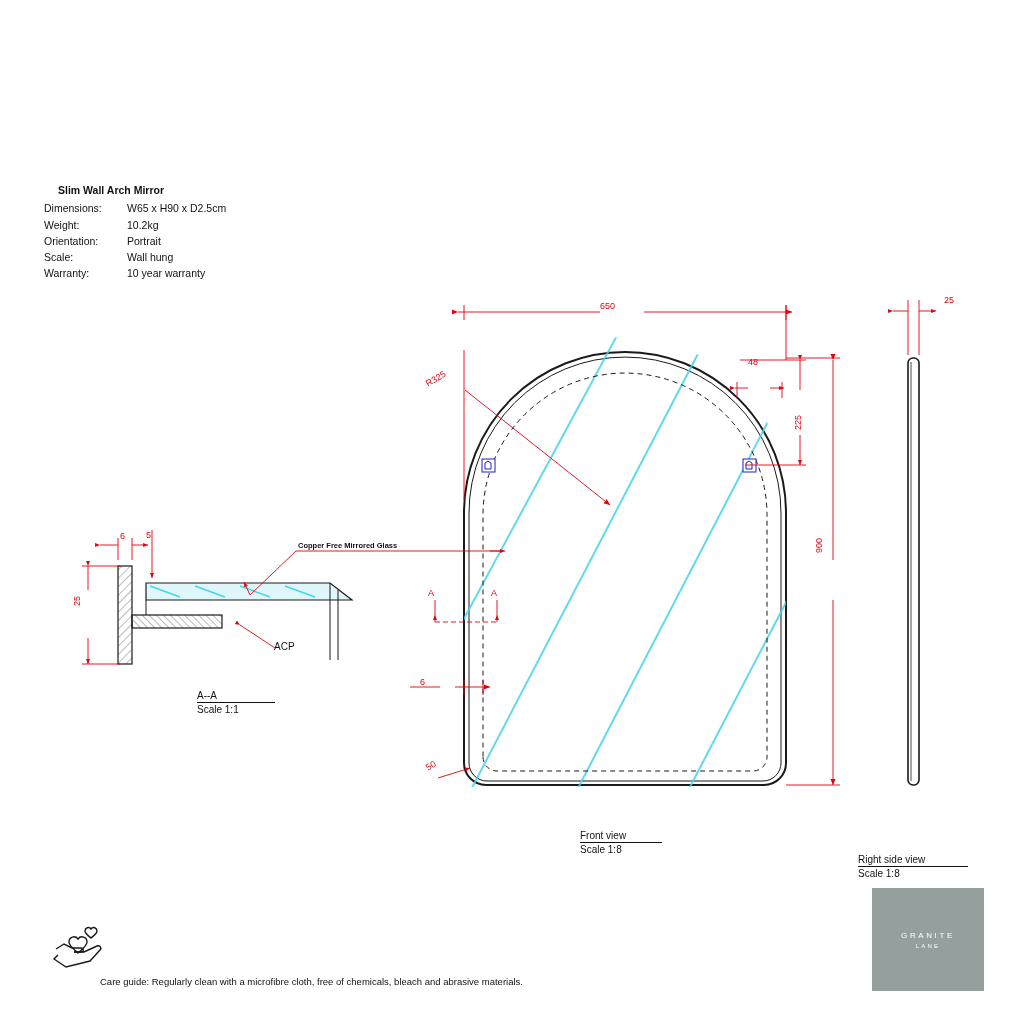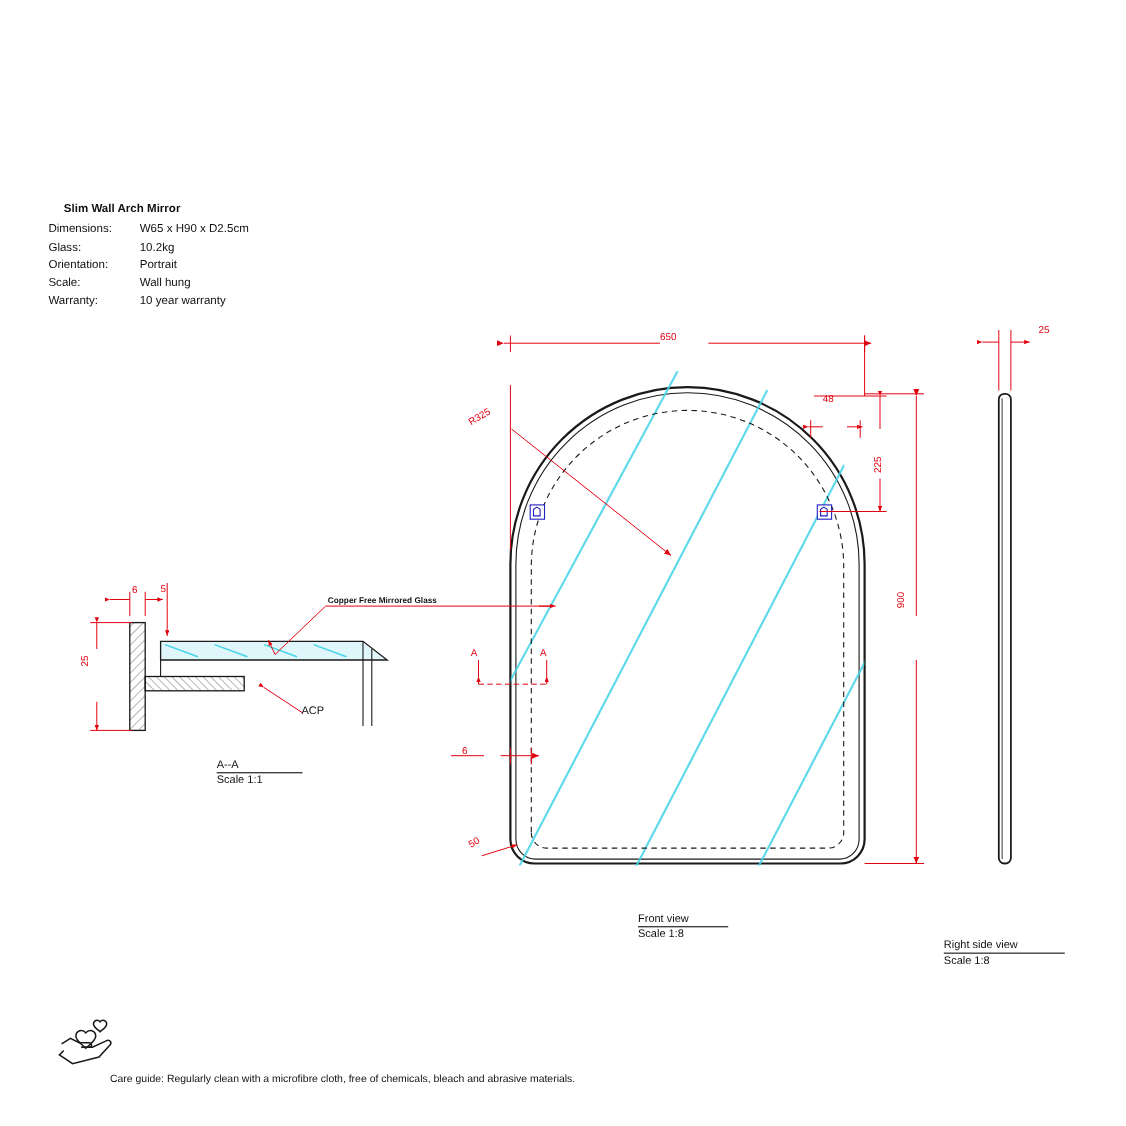--- a/index.html
+++ b/index.html
@@ -141,21 +141,21 @@
 
 <div class="page">
 
 
   <div class="spec">
     <div class="spec-title">Slim Wall Arch Mirror</div>
     <div class="spec-row">
       <span class="spec-label">Dimensions:</span><span class="spec-value">W65 x H90 x D2.5cm</span>
     </div>
     <div class="spec-row">
-      <span class="spec-label">Glass:</span><span class="spec-value">10.2kg</span>
+      <span class="spec-label">Weight:</span><span class="spec-value">10.2kg</span>
     </div>
     <div class="spec-row">
       <span class="spec-label">Orientation:</span><span class="spec-value">Portrait</span>
     </div>
     <div class="spec-row">
       <span class="spec-label">Scale:</span><span class="spec-value">Wall hung</span>
     </div>
     <div class="spec-row">
       <span class="spec-label">Warranty:</span><span class="spec-value">10 year warranty</span>
     </div>
@@ -343,20 +343,24 @@
     <span class="rule"></span>
     <span class="t2">Scale 1:8</span>
   </div>
 
   <div class="caption" style="left:858px; top:854px; width:110px;">
     <span class="t1">Right side view</span>
     <span class="rule"></span>
     <span class="t2">Scale 1:8</span>
   </div>
 
+  <div class="logo">
+    <div class="ln1">GRANITE</div>
+    <div class="ln2">LANE</div>
+  </div>
 
   <svg class="care-icon" viewBox="0 0 54 45">
     <path d="M8 30 L4 34 L16 42 L40 36 L50 25 C52 23 50 20 47 21 L34 27 L24 27" fill="none" stroke="#1a1a1a" stroke-width="1.4"></path>
     <path d="M24 27 L31 27 C34 27 34 23 31 23 L22 23 L14 19 L6 24" fill="none" stroke="#1a1a1a" stroke-width="1.4"></path>
     <path d="M28 14 c-3 -4 -9 -2 -9 3 c0 4 6 8 9 11 c3 -3 9 -7 9 -11 c0 -5 -6 -7 -9 -3 z" fill="none" stroke="#1a1a1a" stroke-width="1.4"></path>
     <path d="M41 4 c-2 -3 -6 -1 -6 2 c0 3 4 5 6 7 c2 -2 6 -4 6 -7 c0 -3 -4 -5 -6 -2 z" fill="none" stroke="#1a1a1a" stroke-width="1.4"></path>
   </svg>
   <div class="care">Care guide:  Regularly clean with a microfibre cloth, free of chemicals, bleach and abrasive materials.</div>
 
 </div>

